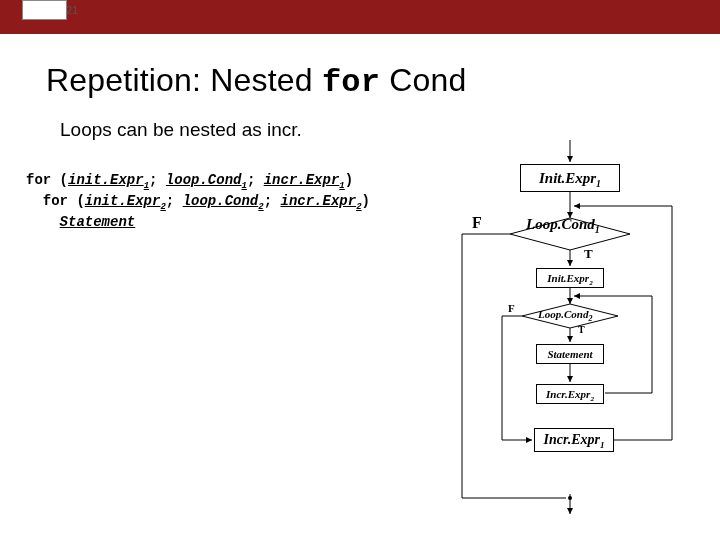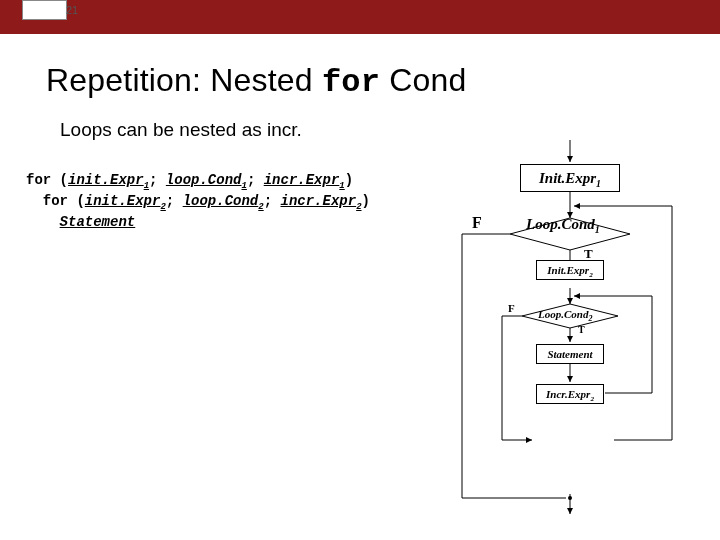--- a/index.html
+++ b/index.html
@@ -142,33 +142,36 @@
     <span>Init.Expr</span><span class="sub">1</span>
   </div>
 
   <div style="position:absolute; left:86px; top:68px; font-family:'Times New Roman',serif; font-style:italic; font-size:15px;">
     <span>Loop.Cond</span><span style="font-size:10px; vertical-align:sub;">1</span>
   </div>
 
   <div class="lbl" style="left:32px; top:66px; font-size:16px;">F</div>
   <div class="lbl" style="left:144px; top:98px; font-size:13px;">T</div>
 
-  <div class="box" style="left:96px; top:112px; width:68px; height:20px; font-size:11px; line-height:18px;">
+  <div class="box" style="left:96px; top:120px; width:68px; height:20px; font-size:11px; line-height:18px;">
     <span>Init.Expr</span><span class="sub">2</span>
   </div>
 
   <div style="position:absolute; left:98px; top:160px; font-family:'Times New Roman',serif; font-style:italic; font-size:11px;">
     <span>Loop.Cond</span><span style="font-size:8px; vertical-align:sub;">2</span>
   </div>
 
   <div class="lbl" style="left:68px; top:154px; font-size:11px;">F</div>
   <div class="lbl" style="left:138px; top:176px; font-size:10px;">T</div>
 
   <div class="box" style="left:96px; top:196px; width:68px; height:20px; font-size:11px; line-height:18px;">
     <span>Statement</span>
   </div>
 
   <div class="box" style="left:96px; top:236px; width:68px; height:20px; font-size:11px; line-height:18px;">
     <span>Incr.Expr</span><span class="sub">2</span>
   </div>
 
+  <div class="box" style="left:94px; top:280px; width:80px; height:24px; font-size:14px; line-height:22px;">
+    <span>Incr.Expr</span><span class="sub">1</span>
+  </div>
 
 </div>
 
 </body></html>

